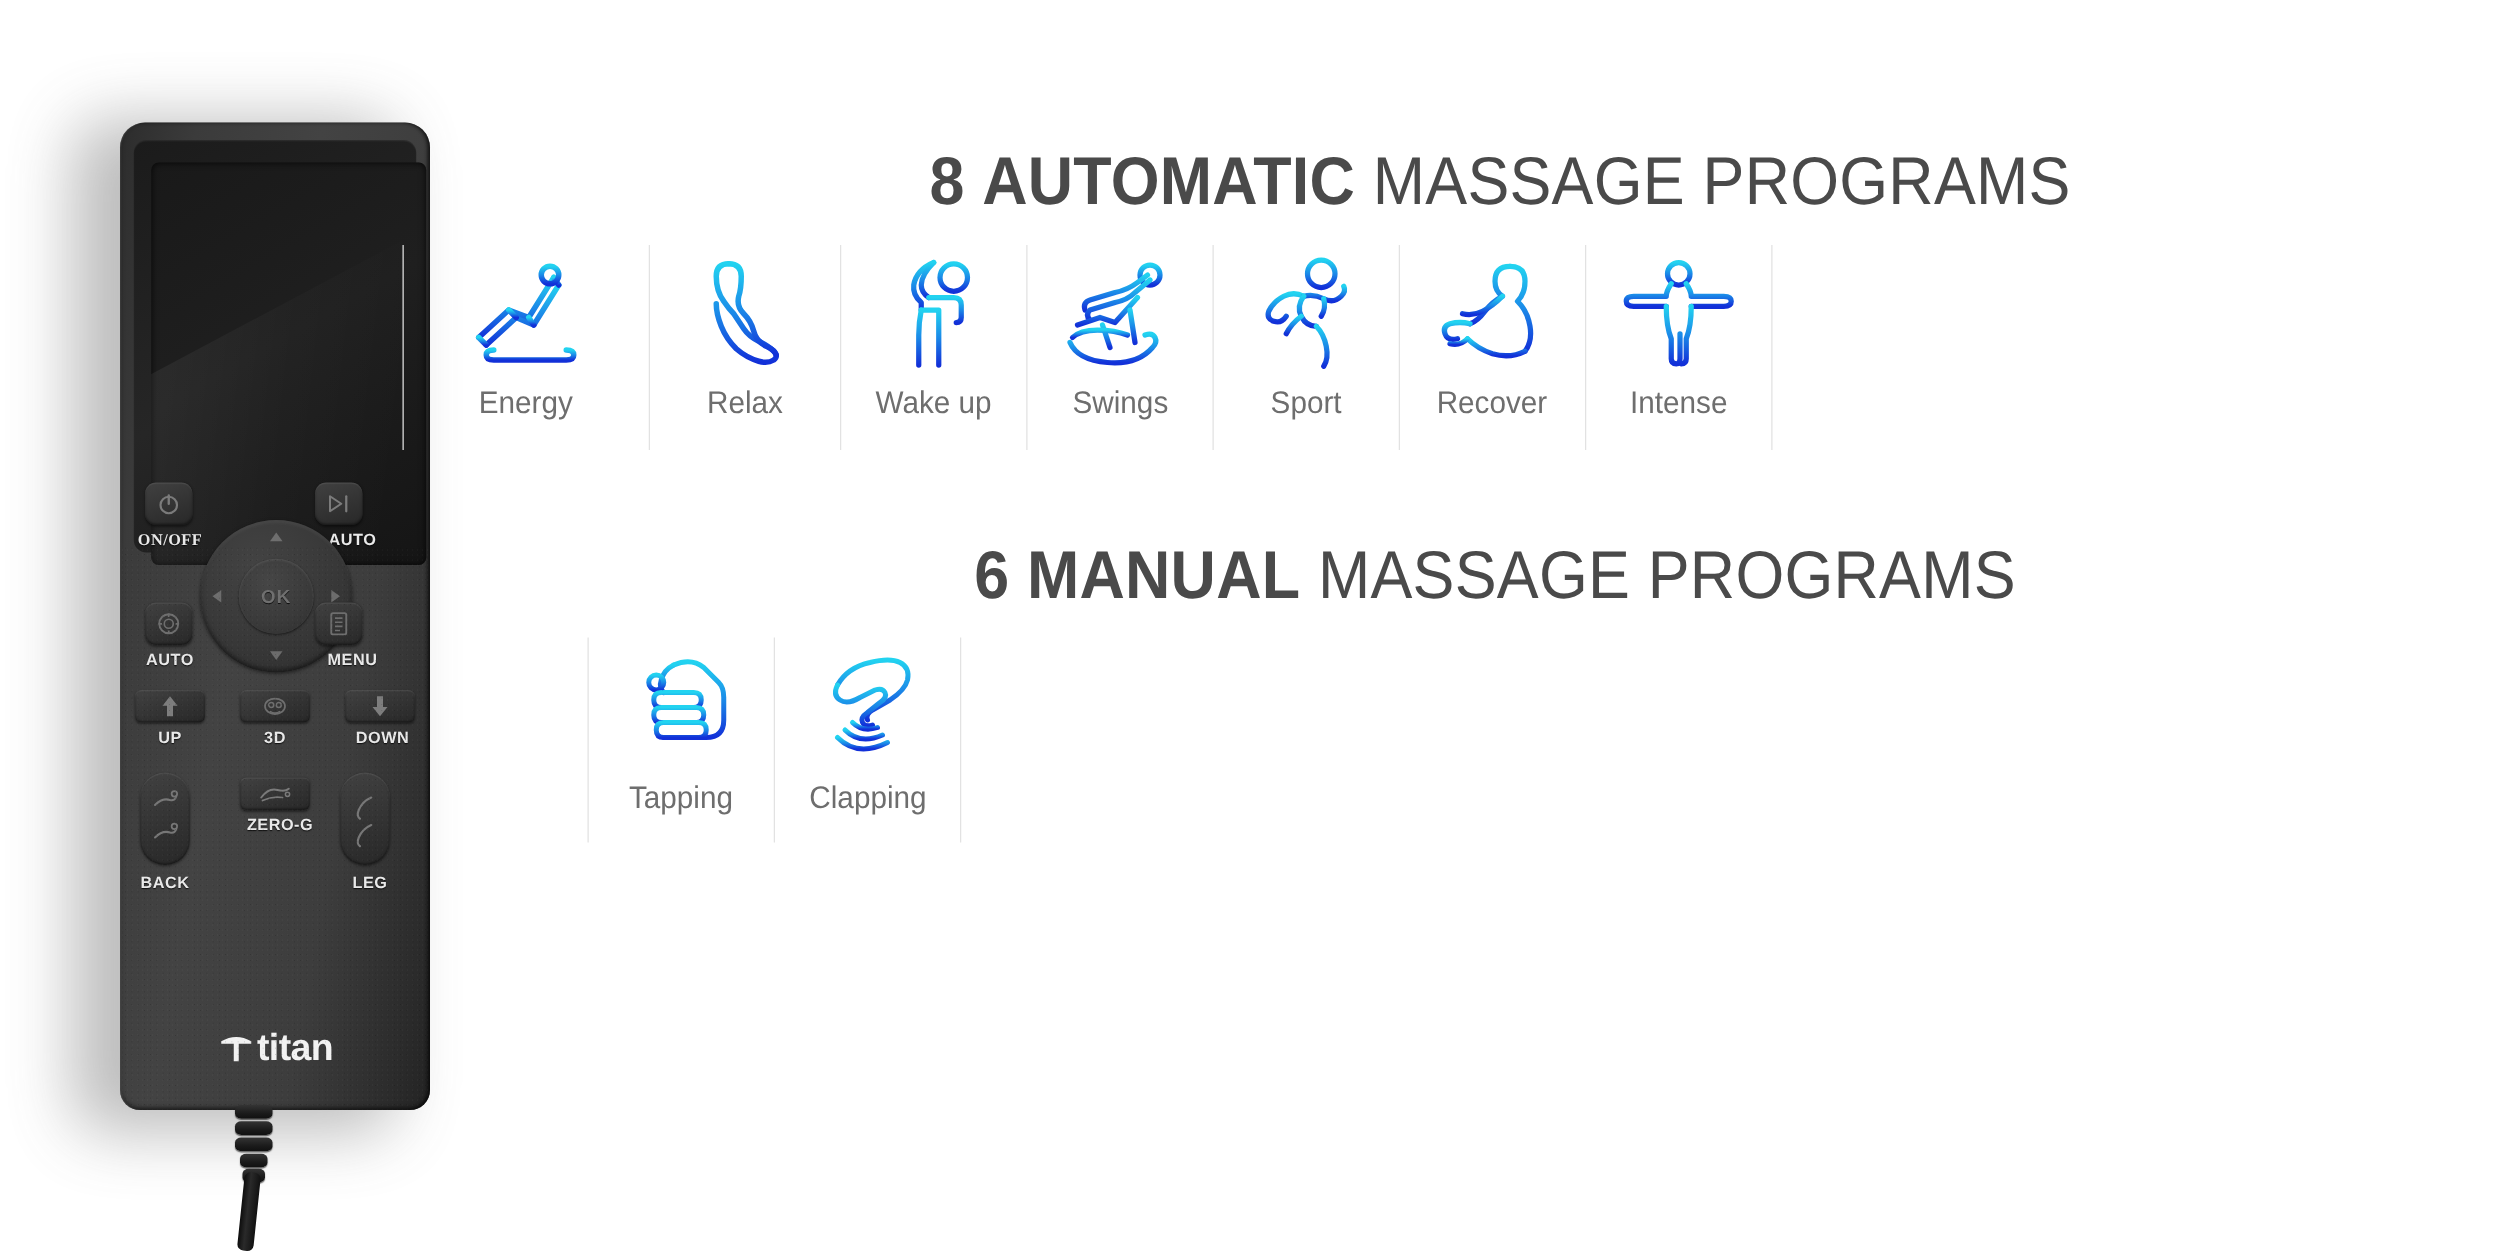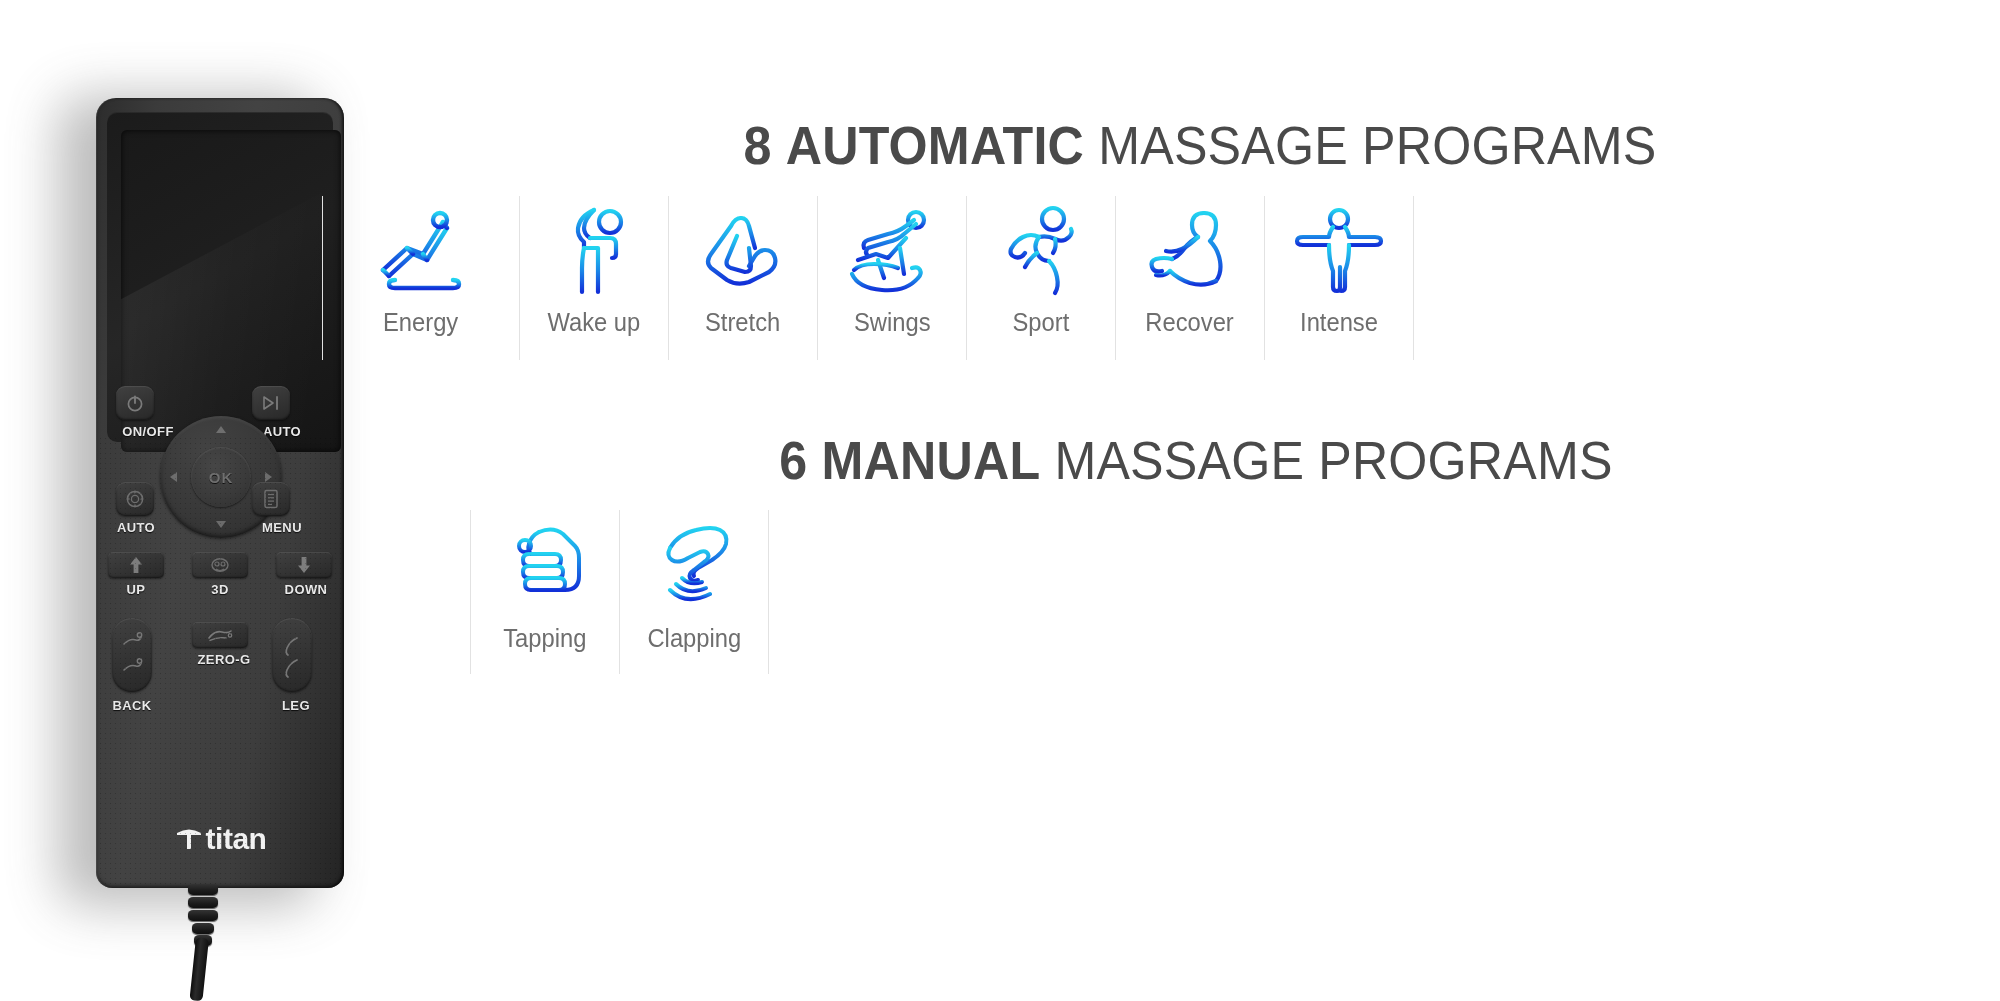--- a/index.html
+++ b/index.html
@@ -260,21 +260,21 @@
         <div class="screen-glare"></div>
       </div>
     </div>
 
     <div class="key key-sq" style="left:20px; top:288px;">
       <svg width="20" height="20" viewBox="0 0 20 20">
         <circle cx="10" cy="11" r="6.6" fill="none" stroke="#7b7b7b" stroke-width="1.7"></circle>
         <line x1="10" y1="3.4" x2="10" y2="10" stroke="#7b7b7b" stroke-width="1.9" stroke-linecap="round"></line>
       </svg>
     </div>
-    <div class="btn-label" style="left:14px; top:326px; width:76px;">ON/OFF</div>
+    <div class="btn-label" style="left:2px; top:326px; width:76px;font-family:Liberation Serif, serif;">ON/OFF</div>
 
     <div class="key key-sq" style="left:156px; top:288px;">
       <svg width="20" height="18" viewBox="0 0 20 18">
         <polygon points="3,3 12,9 3,15" fill="none" stroke="#7b7b7b" stroke-width="1.6" stroke-linejoin="round"></polygon>
         <line x1="16" y1="3" x2="16" y2="15" stroke="#7b7b7b" stroke-width="1.8" stroke-linecap="round"></line>
       </svg>
     </div>
     <div class="btn-label" style="left:148px; top:326px; width:76px;">AUTO</div>
 
     <div class="dpad">
@@ -407,51 +407,52 @@
             <path d="M54 56 L50 50"></path>
             <path d="M22 76 L80 76"></path>
             <path d="M22 76 Q16 76 16 80 Q16 84 22 84 L80 84 Q86 84 86 80 Q86 76 80 76"></path>
             <circle cx="67" cy="16" r="7"></circle>
           </g>
         </svg>
       </div>
       <div class="program-label">Energy</div>
     </div>
 
+    <div class="program-cell" style="width:152px">
+      <div class="icon-wrap">
+        <svg width="78" height="94" viewBox="0 0 78 94">
+          <g fill="none" stroke="url(#g-blue)" stroke-width="4.4" stroke-linecap="round" stroke-linejoin="round">
+            <path d="M26 8 Q16 8 16 18 Q16 30 22 38 Q26 44 30 48 Q34 54 38 60
+                     Q42 66 50 70 Q58 74 62 78 Q66 82 62 85 Q57 88 50 86
+                     Q40 83 32 76 Q24 68 20 58 Q16 48 16 40"></path>
+            <path d="M26 8 Q36 8 36 18 Q36 28 34 34 Q32 42 38 48 Q44 54 46 62
+                     Q48 70 56 74 Q63 77 64 81"></path>
+          </g>
+        </svg>
+      </div>
+      <div class="program-label">Relax</div>
+    </div>
 
     <div class="program-cell" style="width:148px">
       <div class="icon-wrap">
         <svg width="80" height="96" viewBox="0 0 80 96">
           <g fill="none" stroke="url(#g-blue)" stroke-width="4.2" stroke-linecap="round" stroke-linejoin="round">
             <circle cx="56" cy="20" r="11"></circle>
             <path d="M40 8 Q26 14 24 26 Q23 34 30 40 L30 46"></path>
             <path d="M40 8 Q30 18 30 26 Q30 32 36 36"></path>
             <path d="M30 46 Q28 56 28 66 L28 90"></path>
             <path d="M30 46 L44 46 L44 90"></path>
             <path d="M36 36 L56 36 Q62 36 62 42 L62 52 Q62 56 58 56"></path>
             <path d="M36 42 L54 42"></path>
           </g>
         </svg>
       </div>
       <div class="program-label">Wake up</div>
     </div>
 
-    <div class="program-cell" style="width:148px">
-      <div class="icon-wrap">
-        <svg width="92" height="84" viewBox="0 0 92 84">
-          <g fill="none" stroke="url(#g-blue)" stroke-width="4.2" stroke-linecap="round" stroke-linejoin="round">
-            <path d="M44 10 Q38 10 34 18 L14 46 Q8 54 14 60 L30 72 Q40 78 52 74
-                     L72 64 Q80 58 78 50 Q76 42 68 42 Q62 42 58 48 L52 58"></path>
-            <path d="M44 10 Q50 10 52 18 L58 40"></path>
-            <path d="M40 28 L30 52 Q28 58 34 60 L48 64 Q54 64 54 58 L52 40"></path>
-          </g>
-        </svg>
-      </div>
-      <div class="program-label">Stretch</div>
-    </div>
 
     <div class="program-cell" style="width:148px">
       <div class="icon-wrap">
         <svg width="96" height="92" viewBox="0 0 96 92">
           <g fill="none" stroke="url(#g-blue)" stroke-width="4.2" stroke-linecap="round" stroke-linejoin="round">
             <circle cx="72" cy="16" r="8"></circle>
             <path d="M20 44 Q18 38 24 36 L44 30 Q54 28 62 22 L70 16"></path>
             <path d="M24 52 Q20 48 24 44 L44 38 Q54 36 60 30 L72 20"></path>
             <path d="M14 56 L32 50 L44 54 L62 34"></path>
             <path d="M34 56 L40 74"></path>

